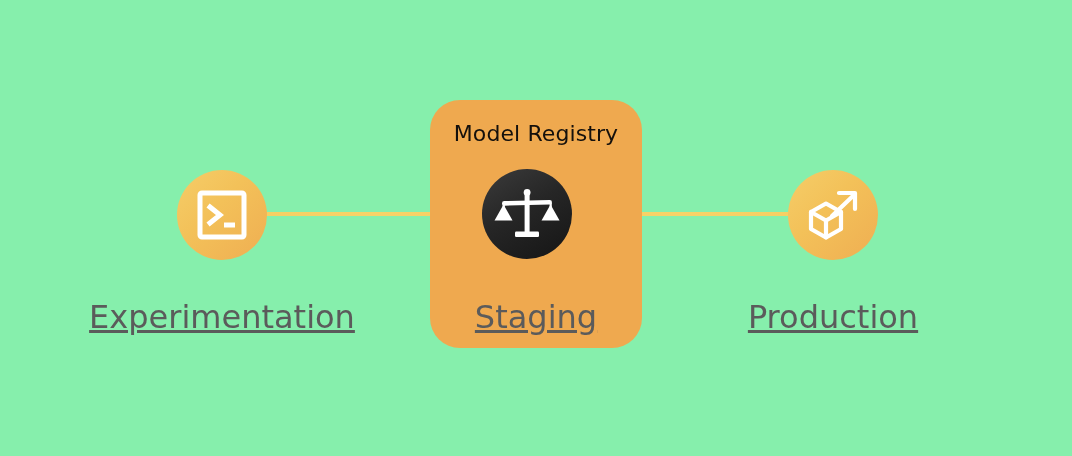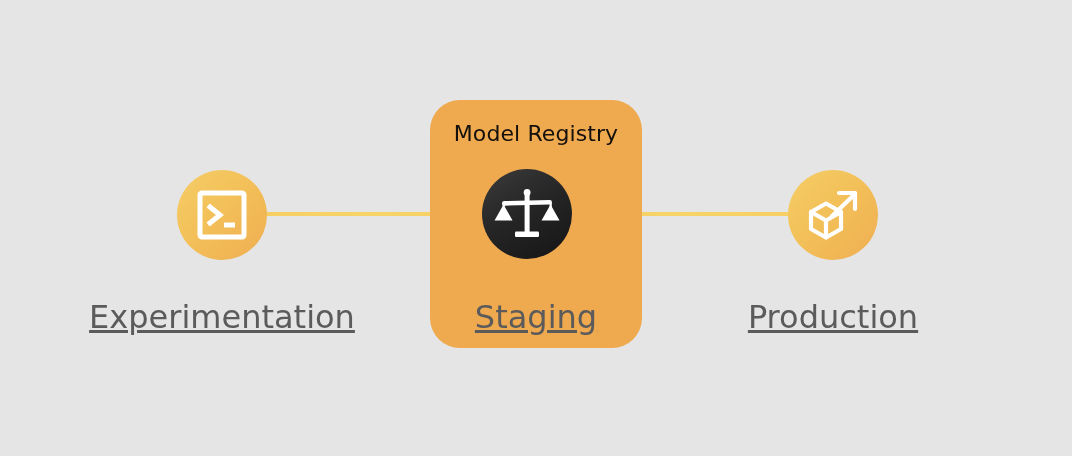--- a/index.html
+++ b/index.html
@@ -11,21 +11,21 @@
     height: 456px;
     background: #ffffff;
     font-family: "DejaVu Sans", "Liberation Sans", sans-serif;
     overflow: hidden;
   }
 
   #diagram {
     position: relative;
     width: 1072px;
     height: 456px;
-    background: #e5e5e5;
+    background: #86efac;
   }
 
   
   .connector {
     position: absolute;
     height: 4px;
     border-radius: 2px;
     background: linear-gradient(90deg, #f6cf63 0%, #f7d368 50%, #f6cf63 100%);
     top: 212px;
     z-index: 1;

